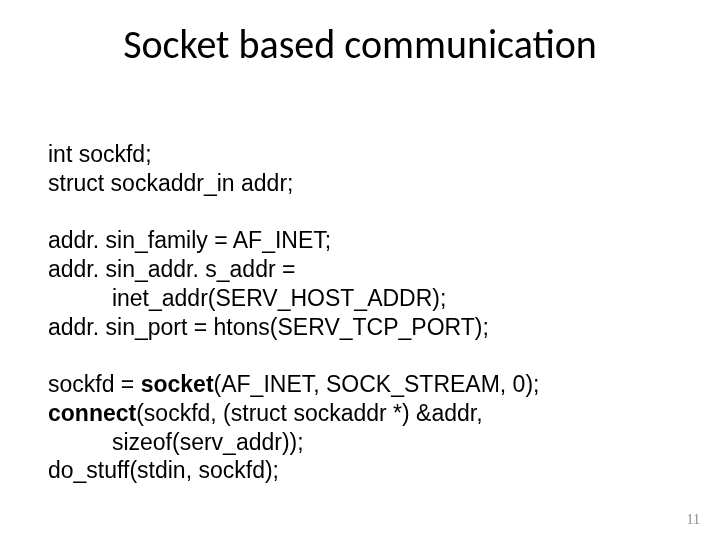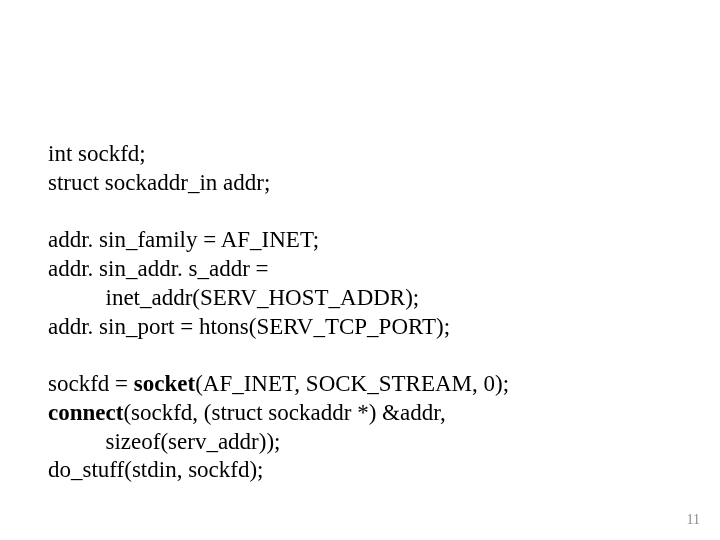--- a/index.html
+++ b/index.html
@@ -26,21 +26,21 @@
     text-align: center;
     font-size: 40px;
     font-weight: 400;
     letter-spacing: 0px;
   }
   .code-block {
     position: absolute;
     top: 140px;
     left: 48px;
     right: 48px;
-    font-family: Liberation Serif, serif;
+    font-family: Liberation Sans, sans-serif;
     font-size: 23px;
     line-height: 1.25;
     white-space: pre;
   }
   .code-block b {
     font-weight: 700;
   }
   .page-number {
     position: absolute;
     bottom: 12px;
@@ -48,20 +48,21 @@
     font-size: 14px;
     color: #8c8c8c;
     font-family: Liberation Serif, serif;
   }
 </style>
 </head>
 <body>
 
 <div class="slide">
 
+  <div class="title">Socket based communication</div>
 
   <div class="code-block"><span>int sockfd;</span>
 <span>struct sockaddr_in addr;</span>
 <span></span>
 <span>addr. sin_family = AF_INET;</span>
 <span>addr. sin_addr. s_addr =</span>
 <span>          inet_addr(SERV_HOST_ADDR);</span>
 <span>addr. sin_port = htons(SERV_TCP_PORT);</span>
 <span></span>
 <span><span>sockfd = </span><b>socket</b><span>(AF_INET, SOCK_STREAM, 0);</span></span>

